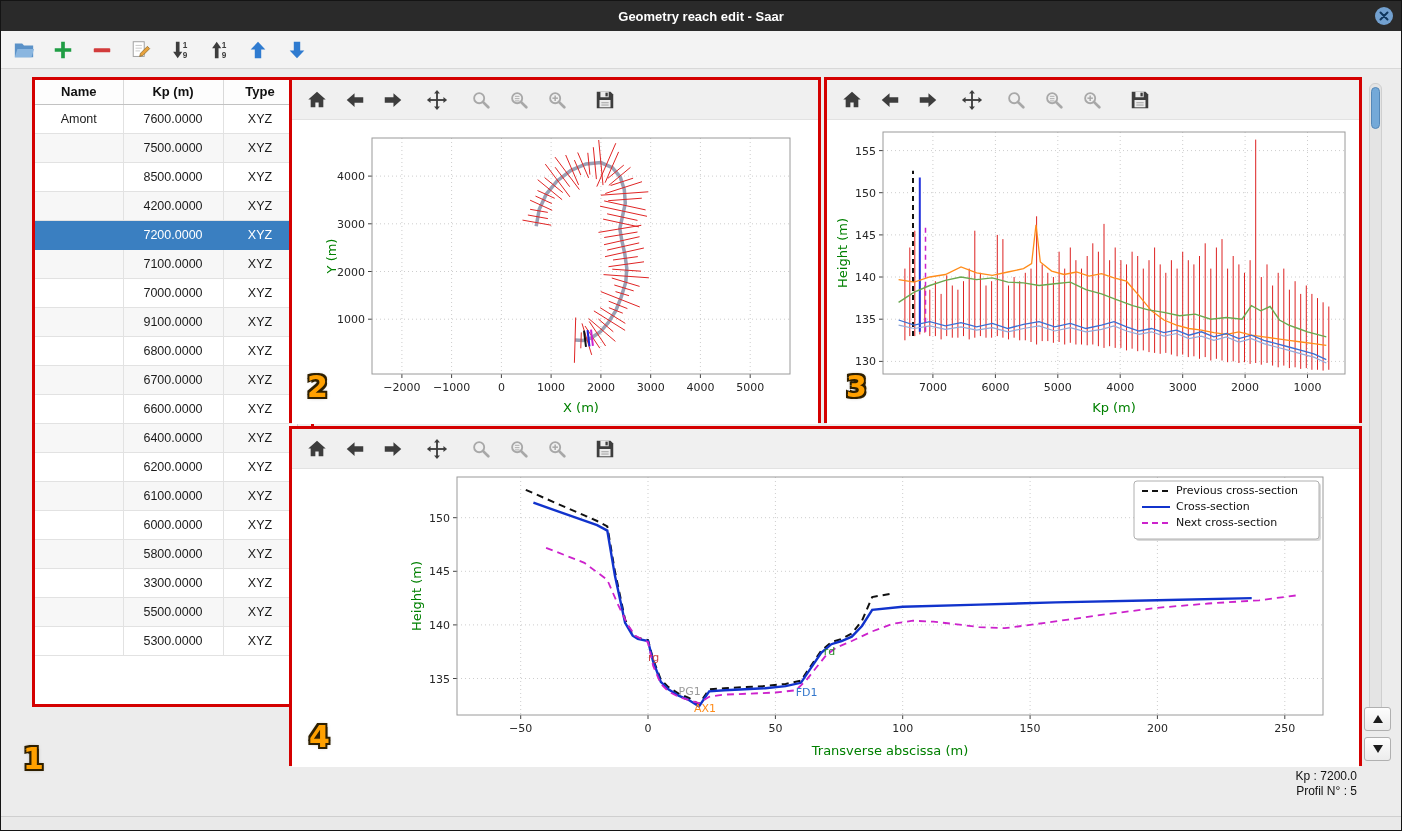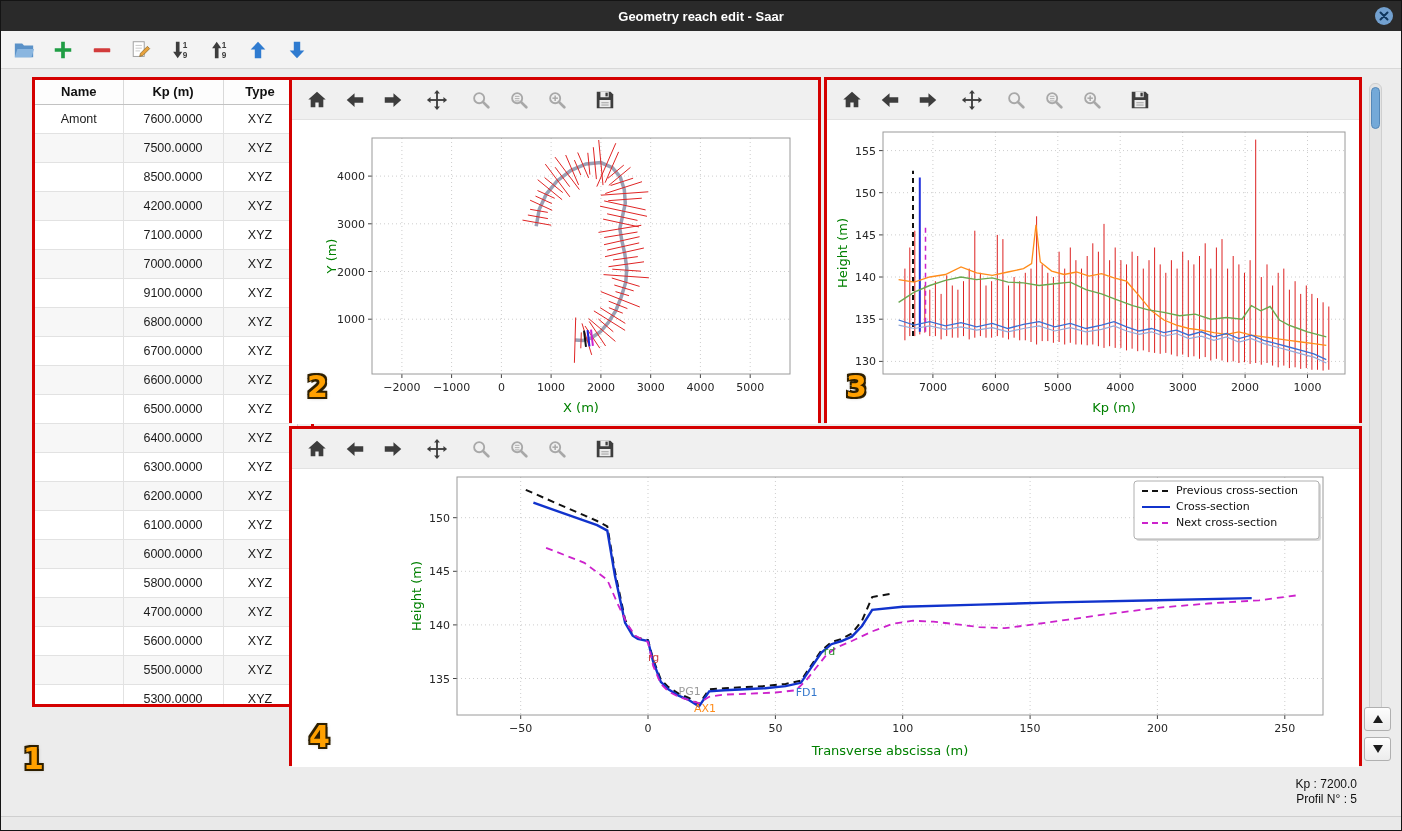--- a/index.html
+++ b/index.html
@@ -62,21 +62,21 @@
   .vthumb{position:absolute;left:1px;right:1px;top:3px;height:42px;background:#74a9d8;
     border:1px solid #5588b8;border-radius:5px;}
   .navbtn{position:absolute;left:1363px;width:27px;height:24px;cursor:pointer;
     background:linear-gradient(#fdfdfd,#ececec);border:1px solid #b0b0b0;border-radius:3px;
     display:flex;align-items:center;justify-content:center;}
   #navUp{top:638px;} #navDown{top:668px;}
   .tri-up-big{width:0;height:0;border-left:5px solid transparent;border-right:5px solid transparent;
     border-bottom:8px solid #1c1c1c;}
   .tri-down-big{width:0;height:0;border-left:5px solid transparent;border-right:5px solid transparent;
     border-top:8px solid #1c1c1c;}
-  .info{position:absolute;right:44px;top:700px;text-align:right;font-size:12px;color:#111;line-height:15px;margin-top:8px;}
+  .info{position:absolute;right:44px;top:700px;text-align:right;font-size:12px;color:#111;line-height:15px;}
   
   .annot{position:absolute;z-index:10;font-family:"DejaVu Sans",sans-serif;font-size:30px;font-weight:bold;
     color:#ffa000;
     text-shadow:-2px -2px 0 #2e1f00,2px -2px 0 #2e1f00,-2px 2px 0 #2e1f00,2px 2px 0 #2e1f00,0 0 4px rgba(0,0,0,.55);}
   #an1{left:22px;top:672px;} #an2{left:306px;top:300px;} #an3{left:845px;top:300px;} #an4{left:308px;top:650px;}
   .statusbar{flex:0 0 14px;background:#e9e9e9;border-top:1px solid #cfcfcf;}
 </style>
 </head>
 <body>
 
@@ -190,20 +190,25 @@
               <tr>
                 <td></td>
                 <td>8500.0000</td>
                 <td>XYZ</td>
               </tr>
               <tr>
                 <td></td>
                 <td>4200.0000</td>
                 <td>XYZ</td>
               </tr>
+              <tr class="sel">
+                <td></td>
+                <td>7200.0000</td>
+                <td>XYZ</td>
+              </tr>
               <tr>
                 <td></td>
                 <td>7100.0000</td>
                 <td>XYZ</td>
               </tr>
               <tr>
                 <td></td>
                 <td>7000.0000</td>
                 <td>XYZ</td>
               </tr>
@@ -222,61 +227,46 @@
                 <td>6700.0000</td>
                 <td>XYZ</td>
               </tr>
               <tr>
                 <td></td>
                 <td>6600.0000</td>
                 <td>XYZ</td>
               </tr>
               <tr>
                 <td></td>
-                <td>6500.0000</td>
-                <td>XYZ</td>
-              </tr>
-              <tr>
-                <td></td>
                 <td>6400.0000</td>
                 <td>XYZ</td>
               </tr>
               <tr>
                 <td></td>
-                <td>6300.0000</td>
-                <td>XYZ</td>
-              </tr>
-              <tr>
-                <td></td>
                 <td>6200.0000</td>
                 <td>XYZ</td>
               </tr>
               <tr>
                 <td></td>
                 <td>6100.0000</td>
                 <td>XYZ</td>
               </tr>
               <tr>
                 <td></td>
                 <td>6000.0000</td>
                 <td>XYZ</td>
               </tr>
               <tr>
                 <td></td>
                 <td>5800.0000</td>
                 <td>XYZ</td>
               </tr>
               <tr>
                 <td></td>
-                <td>4700.0000</td>
-                <td>XYZ</td>
-              </tr>
-              <tr>
-                <td></td>
-                <td>5600.0000</td>
+                <td>3300.0000</td>
                 <td>XYZ</td>
               </tr>
               <tr>
                 <td></td>
                 <td>5500.0000</td>
                 <td>XYZ</td>
               </tr>
               <tr>
                 <td></td>
                 <td>5300.0000</td>

